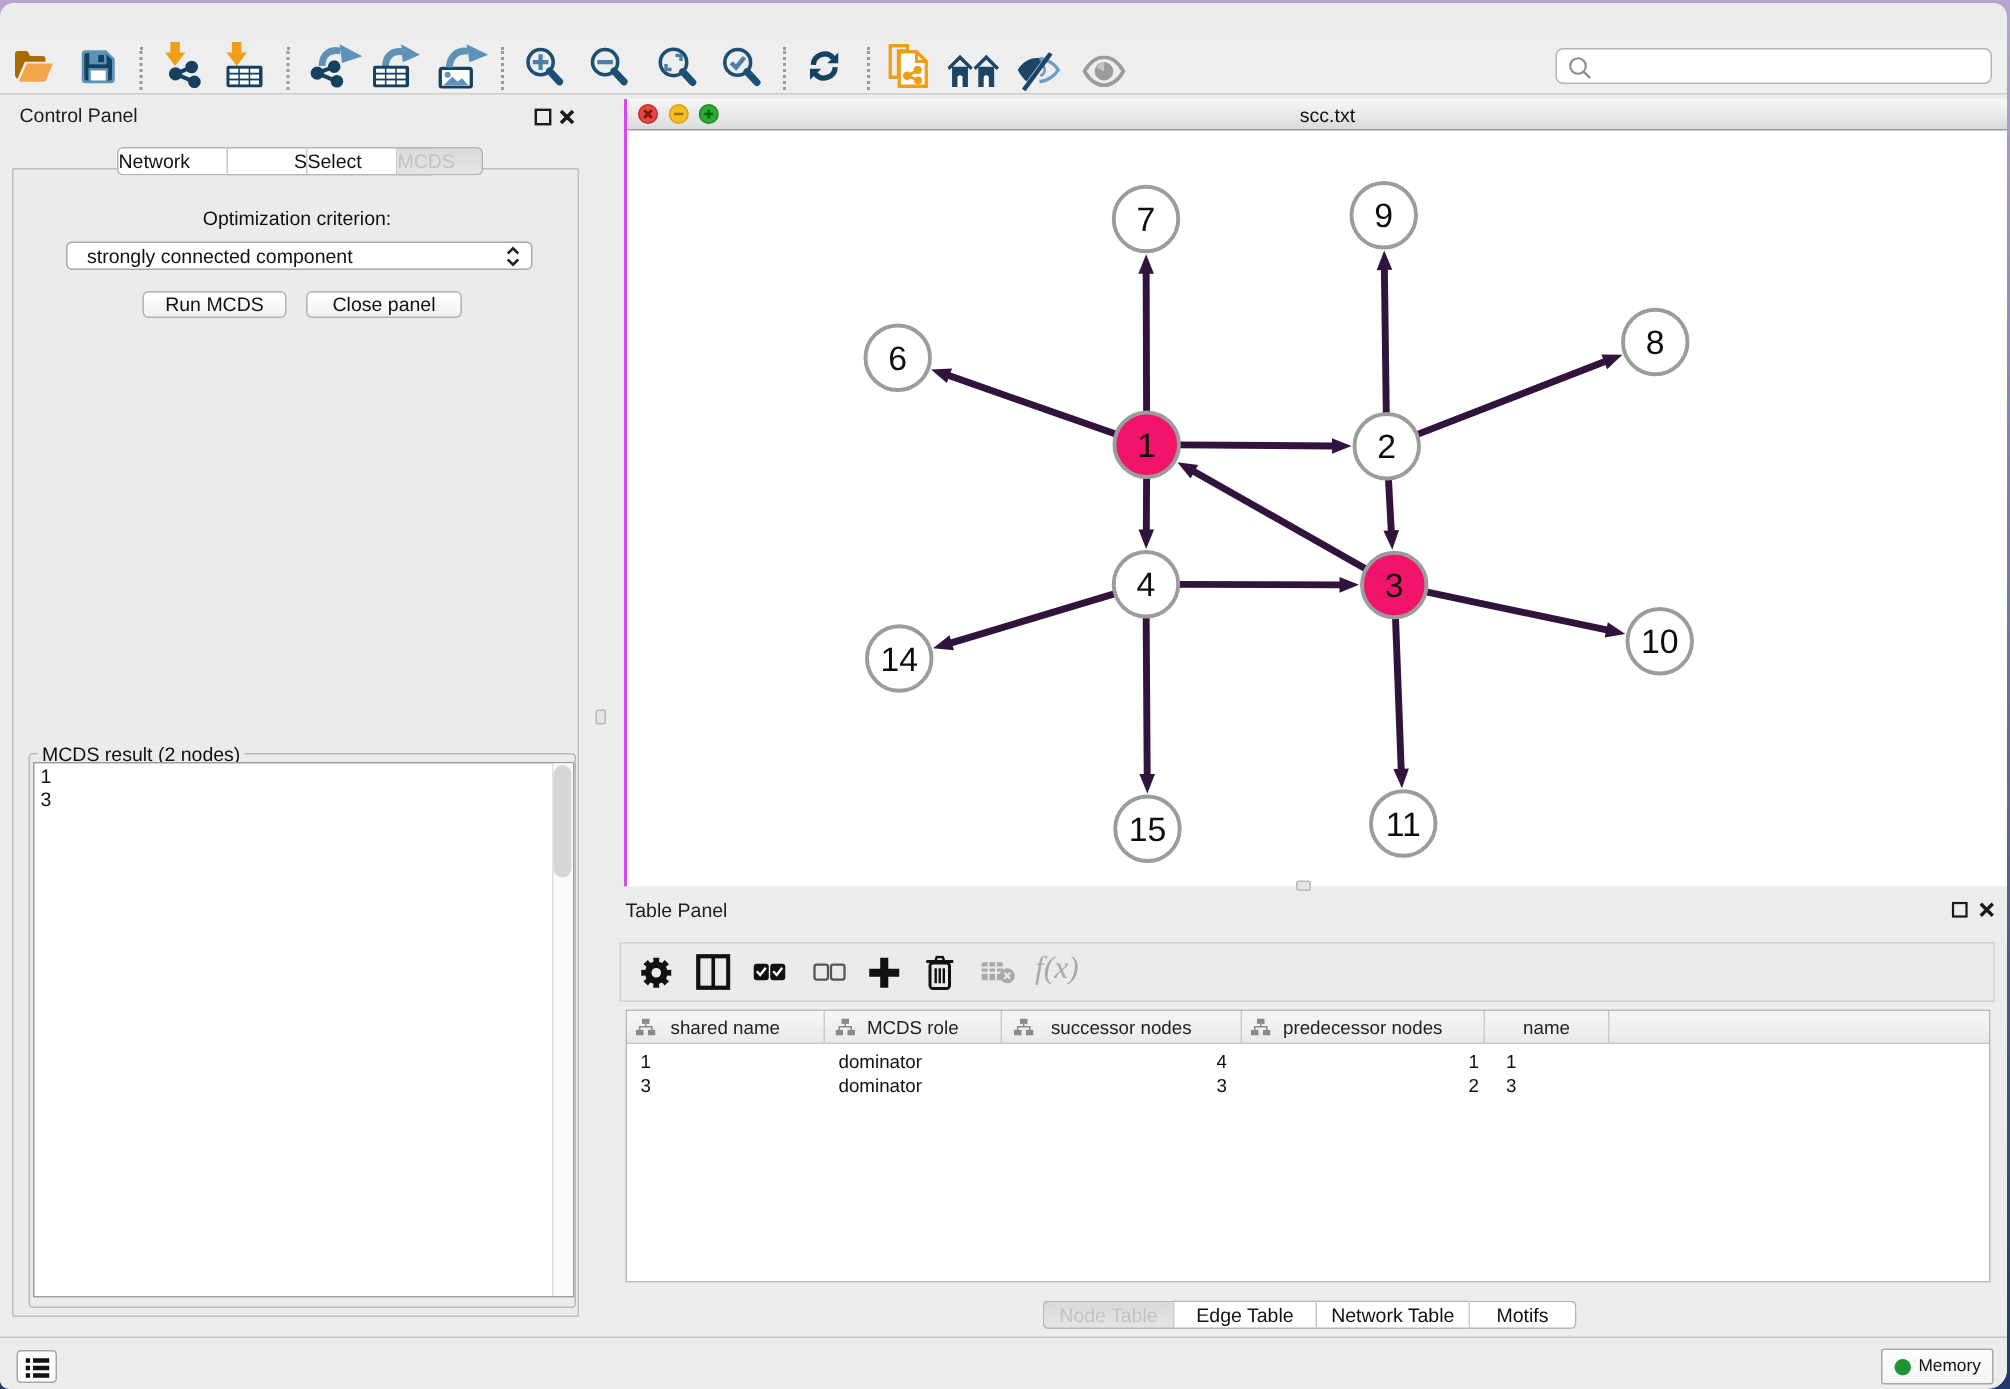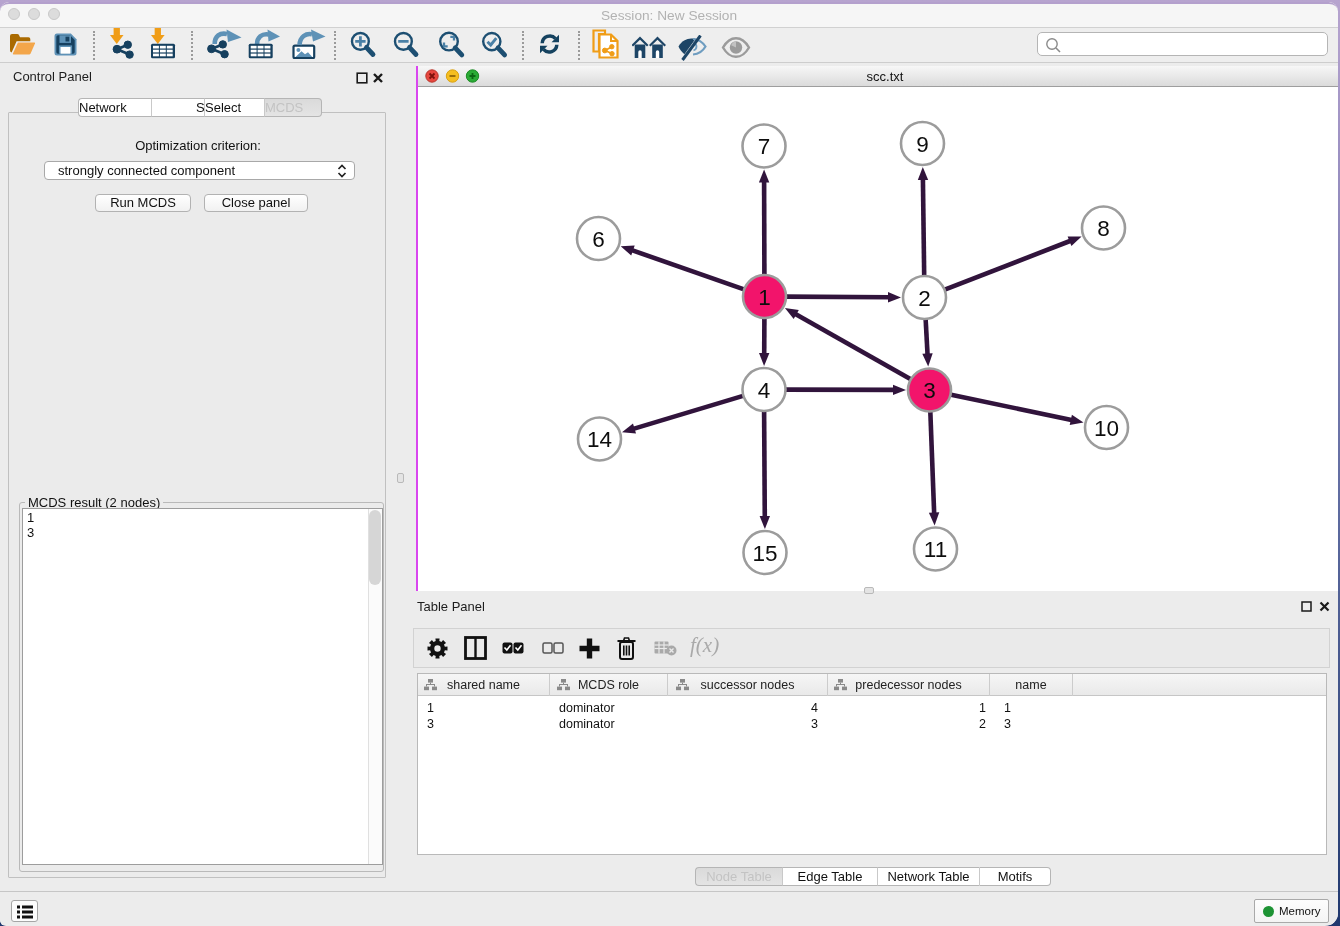--- a/index.html
+++ b/index.html
@@ -50,26 +50,20 @@
 .btabseg { height:19px; border-top:1px solid #b5b5b5; border-bottom:1px solid #b5b5b5; background:#fff; font-size:13px; color:#111; text-align:center; line-height:18px; }
 
 
 #statusbar { left:0; top:889px; width:1338px; height:34px; background:#ececec; border-top:1px solid #c6c6c6; }
 </style>
 </head>
 <body>
 <div id="wallpaper" class="abs"></div>
 <div id="win" class="abs">
 
-  <div id="titlebar" class="abs">
-    <div class="tl abs" style="left:8px;"></div>
-    <div class="tl abs" style="left:28px;"></div>
-    <div class="tl abs" style="left:48px;"></div>
-    <div id="wtitle" class="abs">Session: New Session</div>
-  </div>
 
   <div id="toolbar" class="abs">
     <svg class="abs" style="left:9px;top:5px;" width="27" height="22" viewBox="0 0 27 22">
       <path d="M1 3 Q1 1 3 1 L8.2 1 Q9.6 1 10.1 2.3 L11 4.3 L19.5 4.3 Q21.3 4.3 21.3 6.1 L21.3 8.2 L7.6 8.2 L2.6 19.6 Q1 19 1 17 Z" fill="#aa6a00"></path>
       <path d="M8.9 9.4 L25.3 9.4 Q26.4 9.4 26 10.4 L21.6 20.6 Q21.2 21.5 20.1 21.5 L4.6 21.5 Q3.5 21.5 3.9 20.5 L8.9 9.4 Z" fill="#f3a64a"></path>
     </svg>
     <svg class="abs" style="left:54px;top:5px;" width="23" height="23" viewBox="0 0 23 23">
       <path d="M0.5 3 Q0.5 0.5 3 0.5 L16.8 0.5 L22.5 6.2 L22.5 20 Q22.5 22.5 20 22.5 L3 22.5 Q0.5 22.5 0.5 20 Z" fill="#5e92b7"></path>
       <path d="M2.3 4 Q2.3 2.3 4 2.3 L16.1 2.3 L20.7 6.9 L20.7 19 Q20.7 20.7 19 20.7 L4 20.7 Q2.3 20.7 2.3 19 Z" fill="#16405f"></path>
       <rect x="5.5" y="2.3" width="11.5" height="7.6" fill="#5e92b7"></rect>

